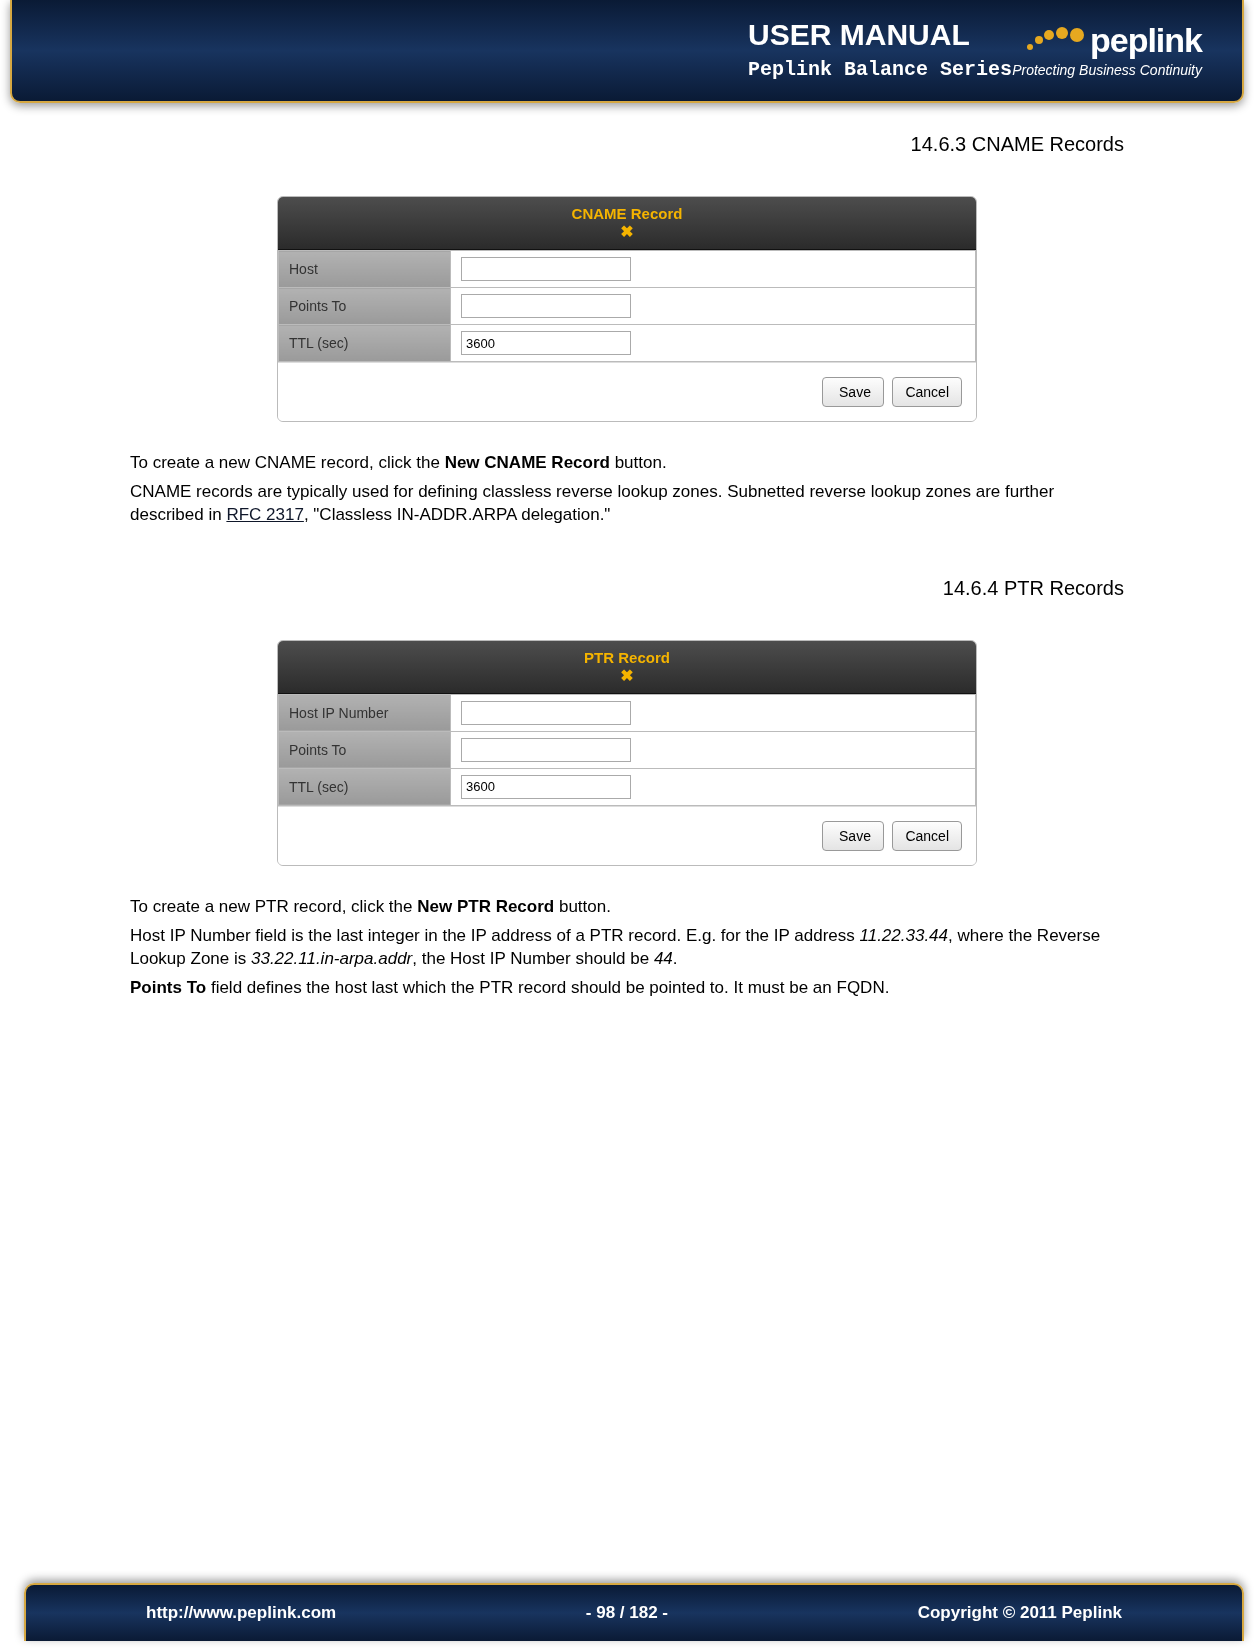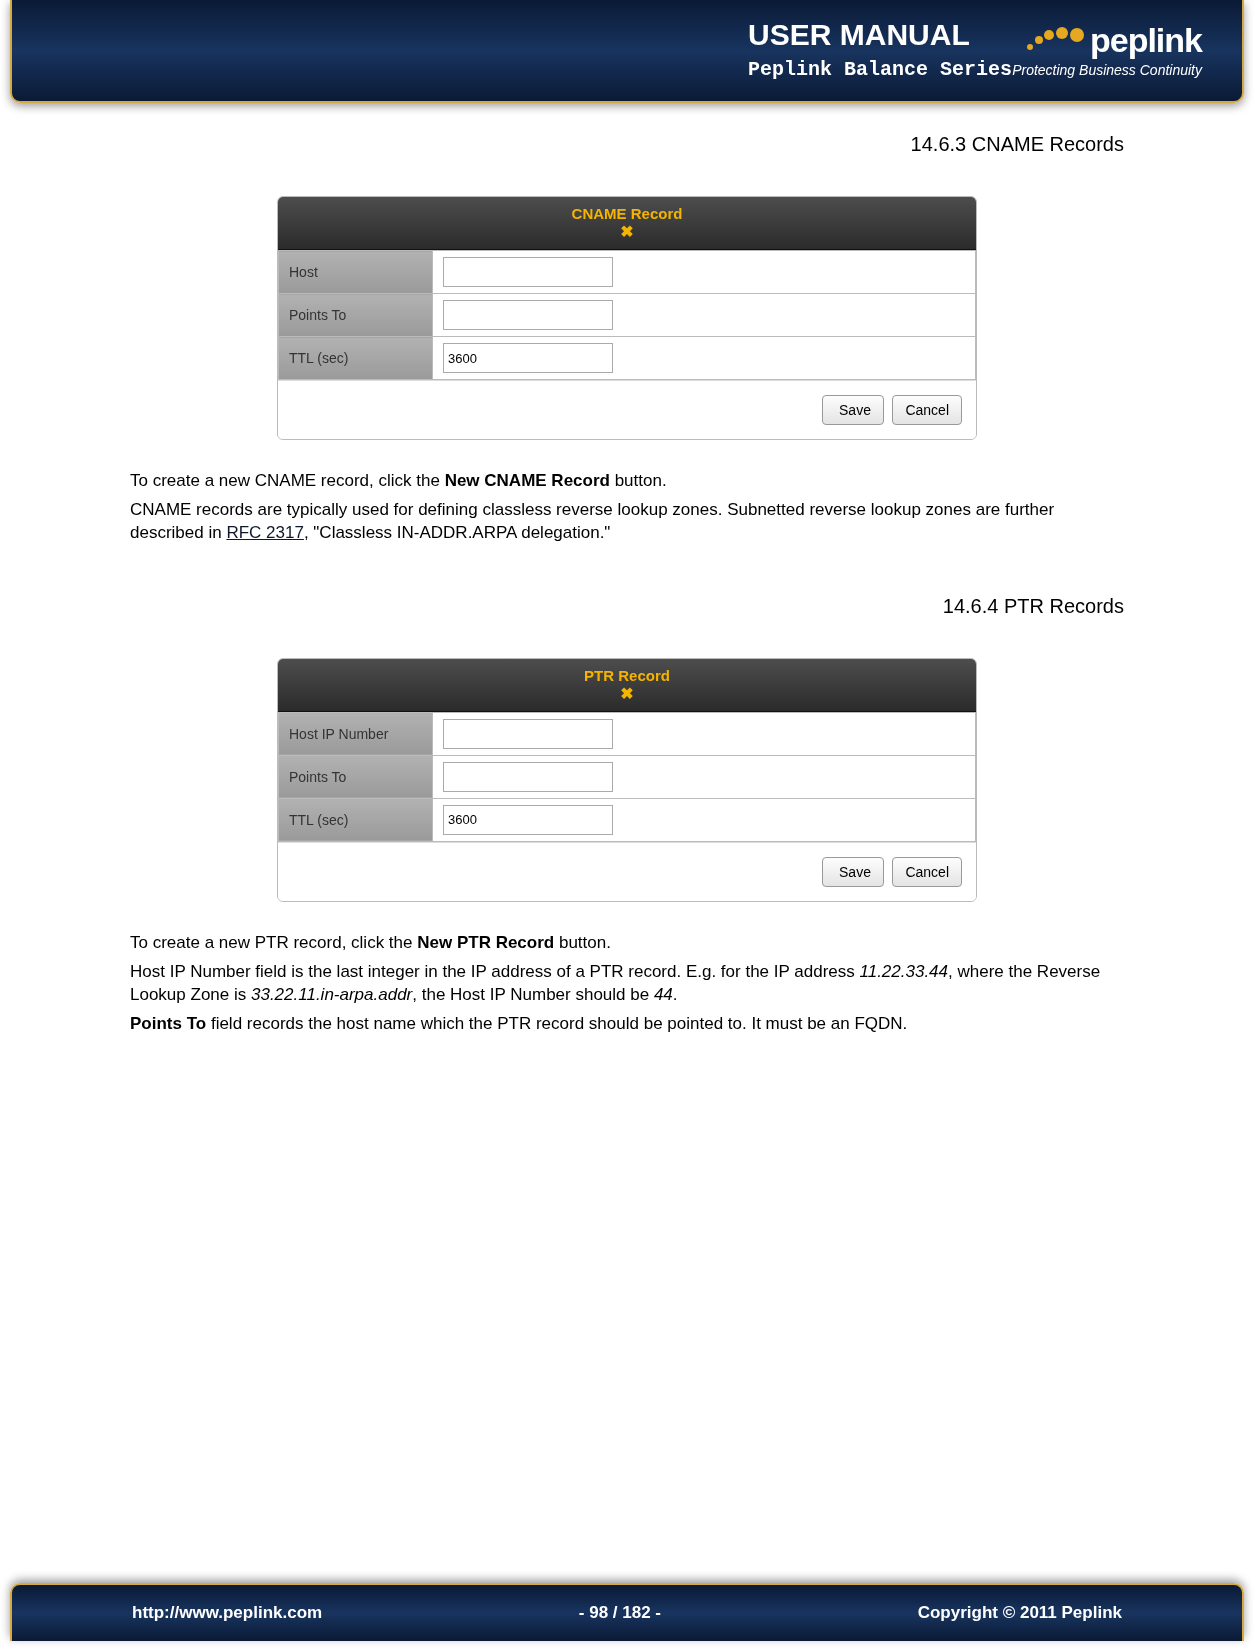--- a/index.html
+++ b/index.html
@@ -121,30 +121,30 @@
     border-collapse: collapse;
   }
   .panel-table td {
     border: 1px solid #bbb;
     padding: 6px 10px;
     font-size: 14px;
     height: 34px;
     vertical-align: middle;
   }
   .panel-table td.label {
-    width: 154px;
+    width: 172px;
     background: linear-gradient(to bottom, #b2b2b2, #9a9a9a);
     color: #333;
   }
   .panel-table td.value {
     background: #fff;
   }
   .panel-table input[type="text"] {
     width: 170px;
-    height: 30px;
+    height: 24px;
     border: 1px solid #aaa;
     padding: 2px 4px;
     font-size: 13px;
   }
   .panel-footer {
     padding: 14px 14px;
     text-align: right;
     border-top: 1px solid #ddd;
     background: #fff;
   }
@@ -165,21 +165,21 @@
     margin-bottom: 6px;
   }
   .bold { font-weight: bold; }
   .italic { font-style: italic; }
   a.rfc {
     color: #0f172a;
     text-decoration: underline;
   }
   .doc-footer {
     position: absolute;
-    left: 10px;
+    left: 24px;
     right: 10px;
     bottom: 10px;
     background: linear-gradient(to bottom, #0a1a35 0%, #18345f 50%, #0a1a35 100%);
     border: 2px solid #d6a842;
     border-bottom: none;
     border-radius: 10px 10px 0 0;
     color: #fff;
     font-weight: bold;
     font-size: 17px;
     padding: 18px 120px;
@@ -293,21 +293,21 @@
       </div>
     </div>
 
     <p class="body-text">
       <span>To create a new PTR record, click the </span><span class="bold">New PTR Record</span><span> button.</span>
     </p>
     <p class="body-text">
       <span>Host IP Number field is the last integer in the IP address of a PTR record.  E.g. for the IP address </span><span class="italic">11.22.33.44</span><span>, where the Reverse Lookup Zone is </span><span class="italic">33.22.11.in-arpa.addr</span><span>, the Host IP Number should be </span><span class="italic">44</span><span>.</span>
     </p>
     <p class="body-text">
-      <span class="bold">Points To</span><span> field records the host name which the PTR record should be pointed to.  It must be an FQDN.</span>
+      <span class="bold">Points To</span><span> field defines the host last which the PTR record should be pointed to.  It must be an FQDN.</span>
     </p>
 
   </div>
 
   <div class="doc-footer">
     <span>http://www.peplink.com</span>
     <span>- 98 / 182 -</span>
     <span>Copyright © 2011 Peplink</span>
   </div>
 

